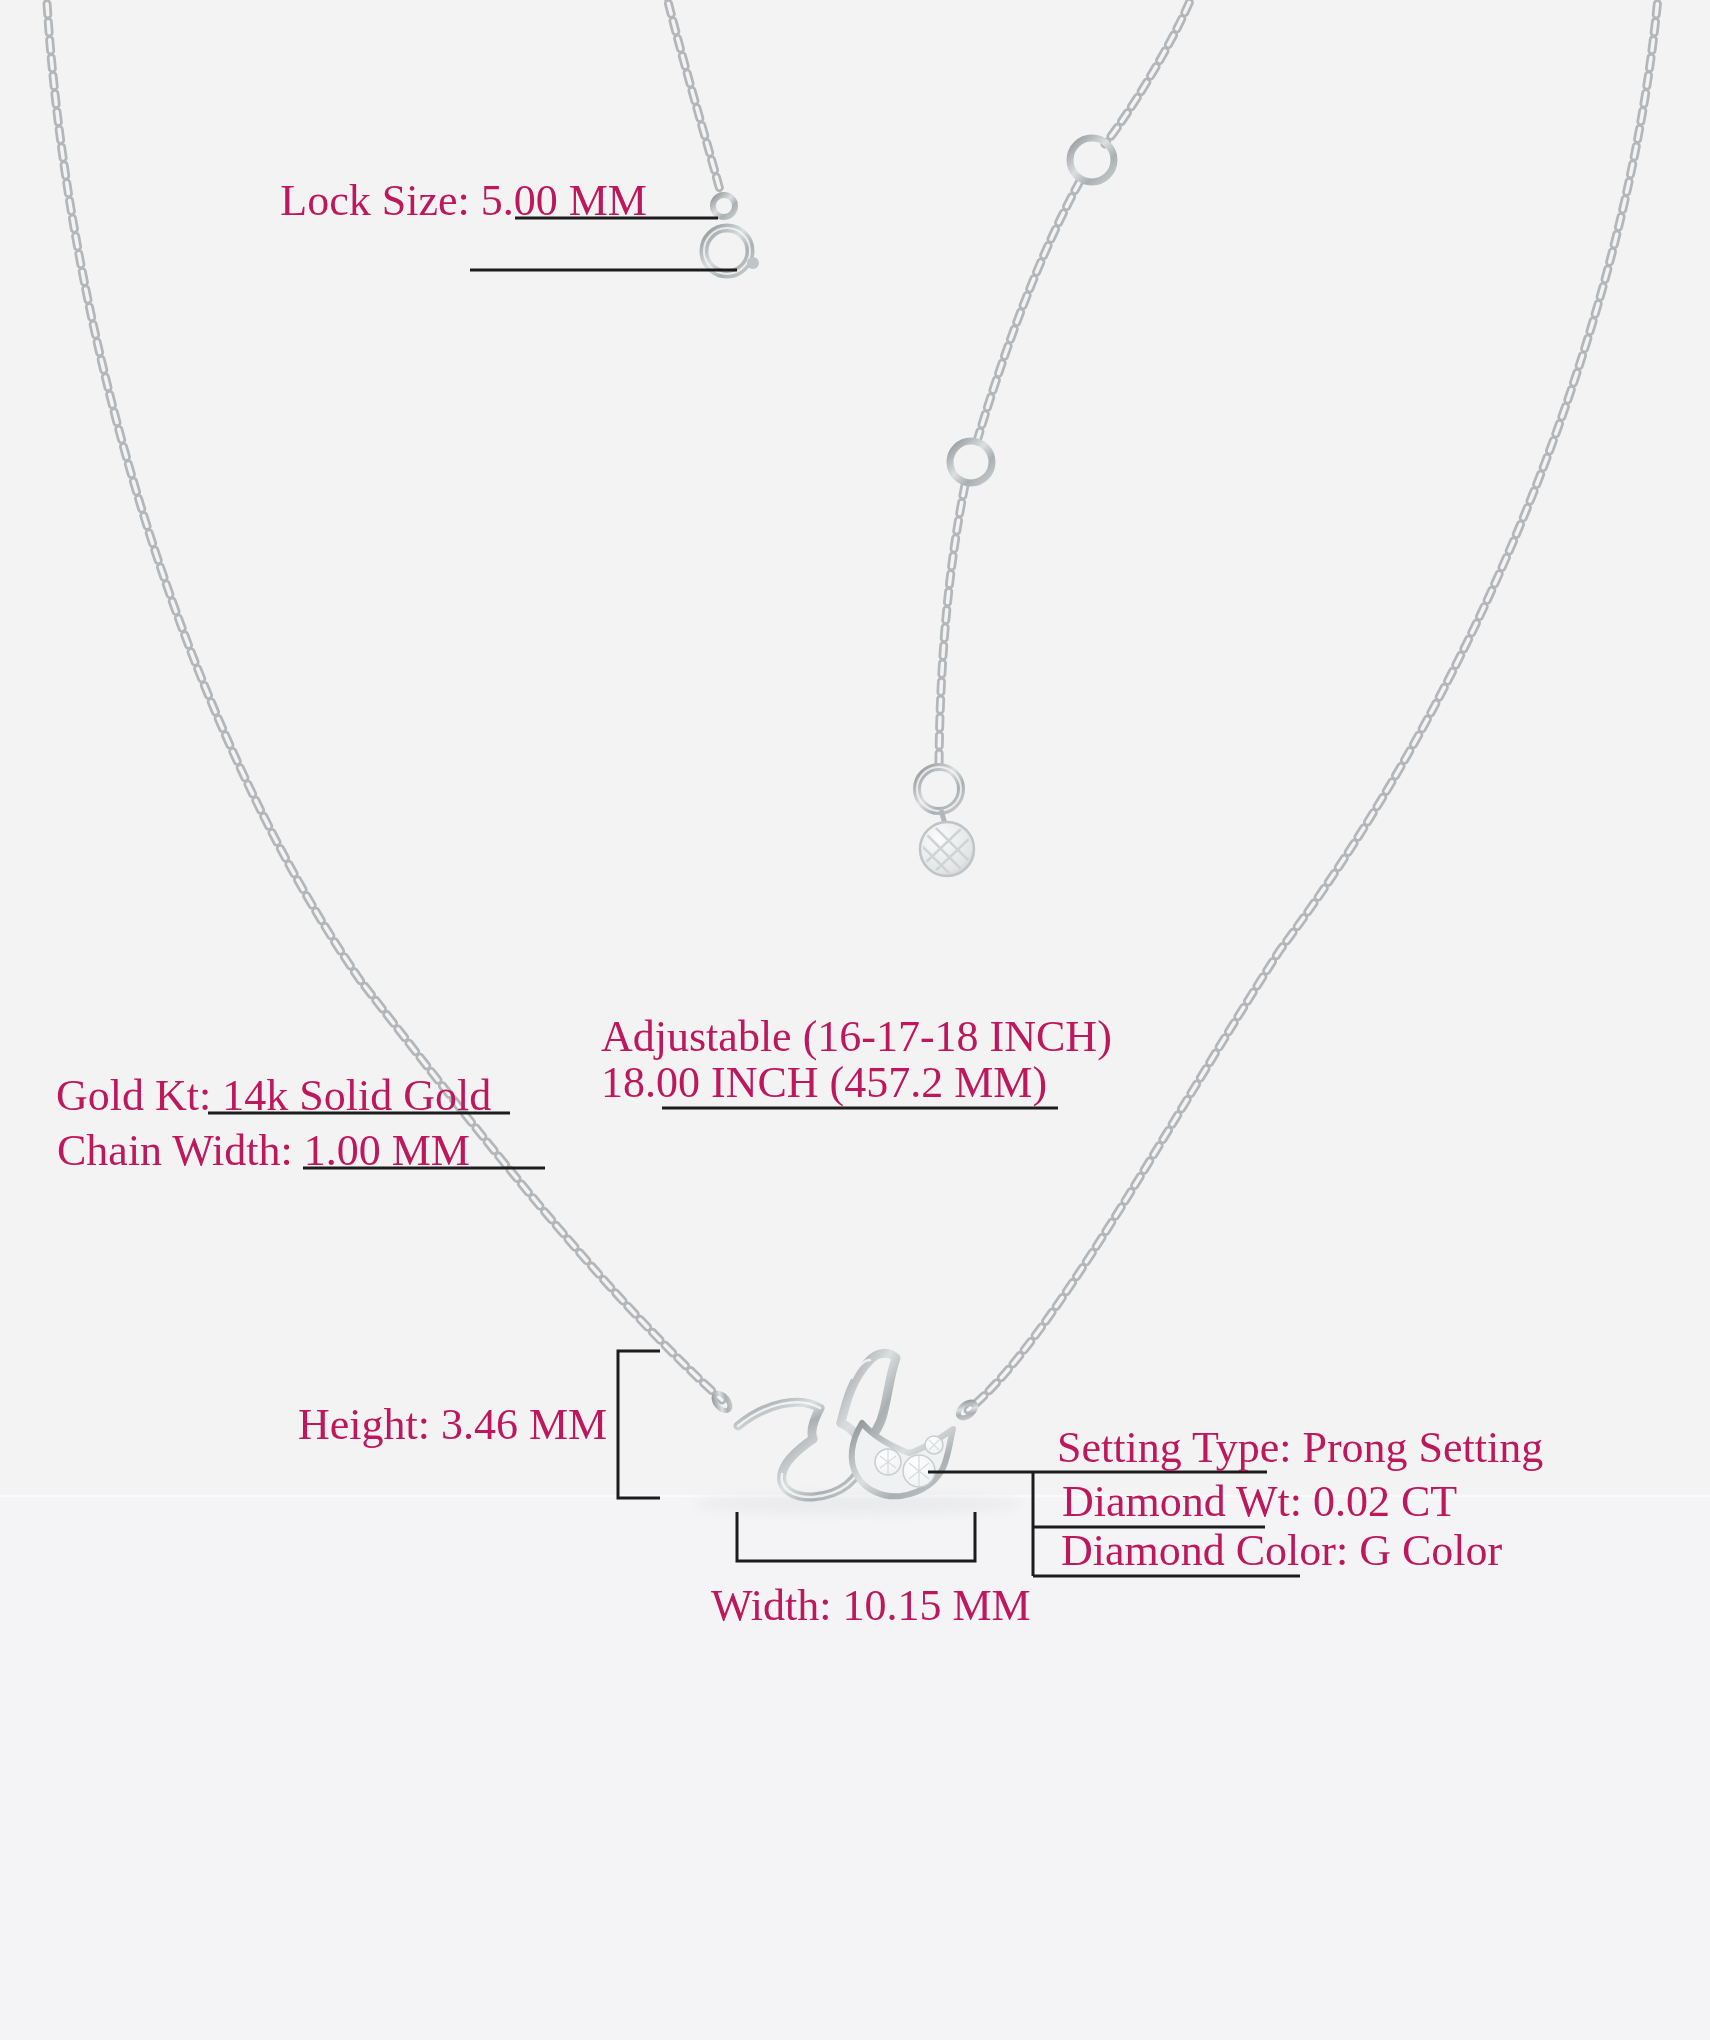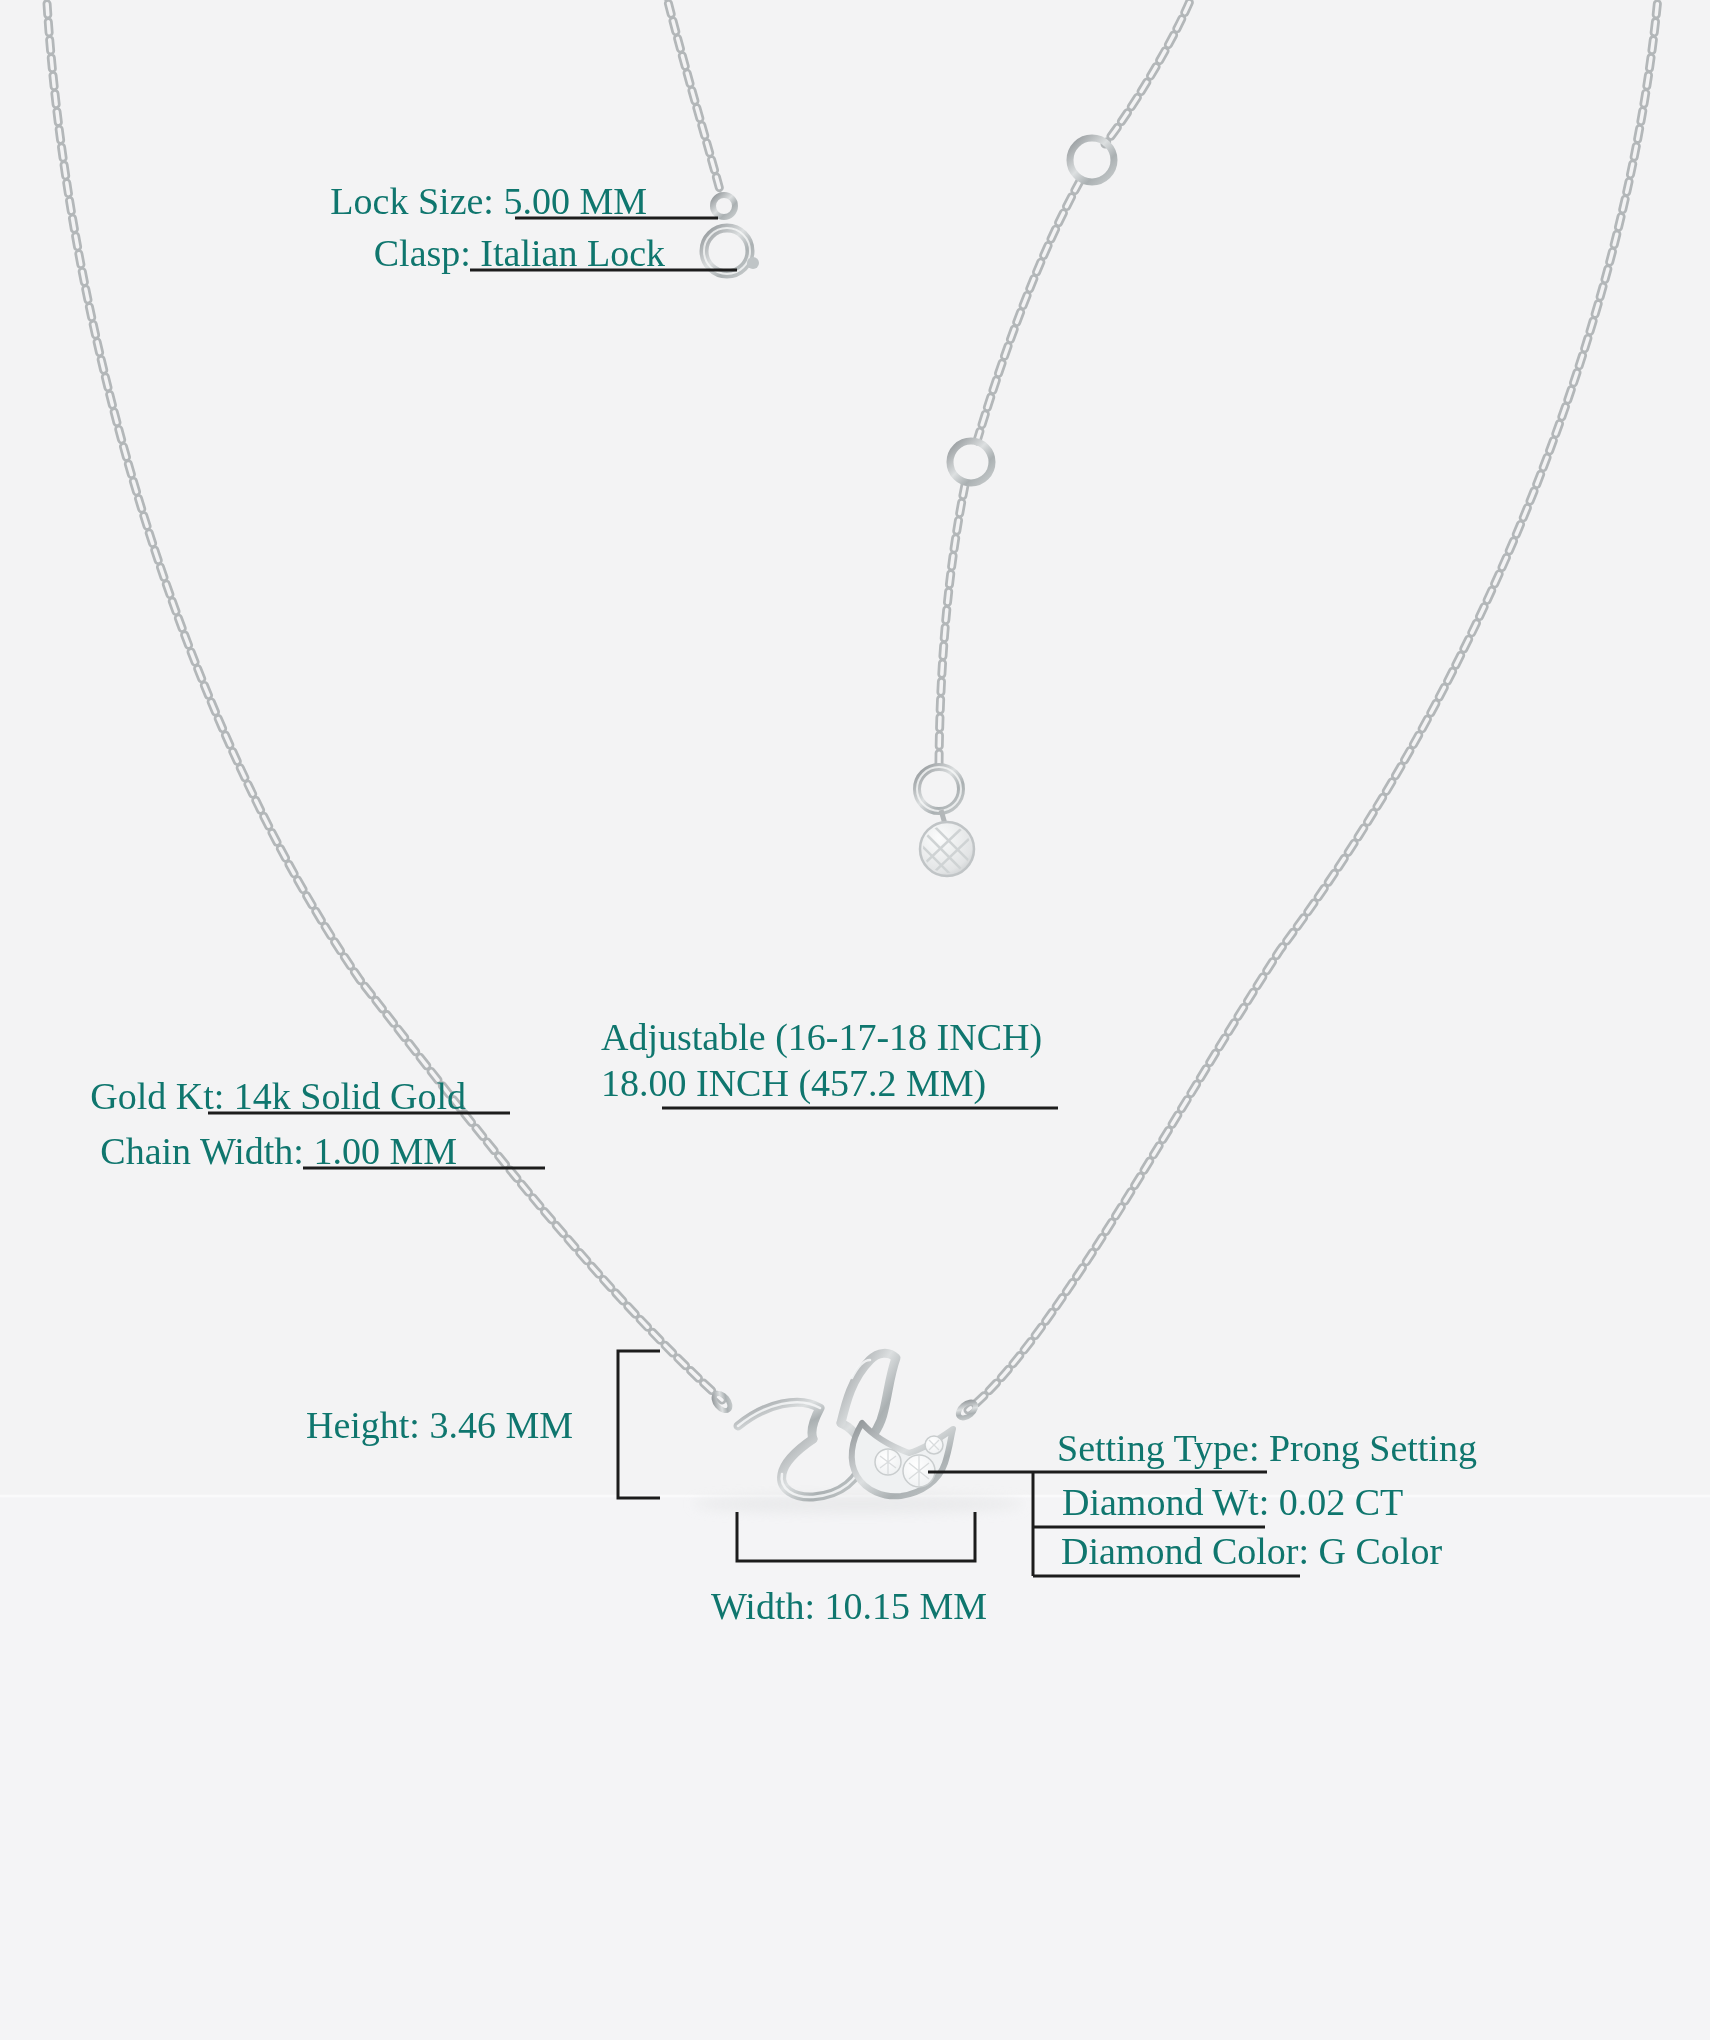--- a/index.html
+++ b/index.html
@@ -1,19 +1,19 @@
 <!DOCTYPE html>
 <html><head>
 <meta charset="utf-8">
 <style>
   html,body{margin:0;padding:0;background:#f3f3f4;}
   #canvas{position:relative;width:1710px;height:2040px;background:#f3f3f4;overflow:hidden;}
   #scene{position:absolute;left:0;top:0;z-index:1;}
   .ann{position:absolute;z-index:2;font-family:"Liberation Serif","DejaVu Serif",serif;
-       font-size:38px;line-height:46px;color:#0f766e;white-space:nowrap;}
+       font-size:44px;line-height:46px;color:#be185d;white-space:nowrap;}
   .r{text-align:right;} .c{text-align:left;}
   
   .chain-under{fill:none;stroke:#d5d7d8;stroke-width:2;}
   .chain-link{fill:none;stroke:#b3b7b9;stroke-width:9;stroke-dasharray:11 7;stroke-linecap:round;}
   .chain-hole{fill:none;stroke:#f3f3f4;stroke-width:3.5;stroke-dasharray:11 7;stroke-linecap:round;}
   .metal-ring{fill:none;stroke:url(#metalGrad);}
   .blackline{fill:none;stroke:#1c1c1c;stroke-width:3;}
 </style>
 </head>
 <body>
@@ -152,24 +152,20 @@
       <path class="blackline" d="M1033,1472 V1576"></path>
       <path class="blackline" d="M1033,1527 H1265"></path>
       <path class="blackline" d="M1033,1576 H1300"></path>
     </g>
   </svg>
 
   <div class="ann r" style="left:230px;top:178px;width:417px;">
     <span>Lock Size:</span>
     <span>5.00 MM</span>
   </div>
-  <div class="ann r" style="left:230px;top:230px;width:435px;">
-    <span>Clasp:</span>
-    <span>Italian Lock</span>
-  </div>
 
   <div class="ann c" style="left:601px;top:1014px;width:524px;">
     <div>Adjustable (16-17-18 INCH)</div>
     <div>18.00 INCH (457.2 MM)</div>
   </div>
 
   <div class="ann r" style="left:56px;top:1073px;width:410px;">
     <span>Gold Kt:</span>
     <span>14k Solid Gold</span>
   </div>

